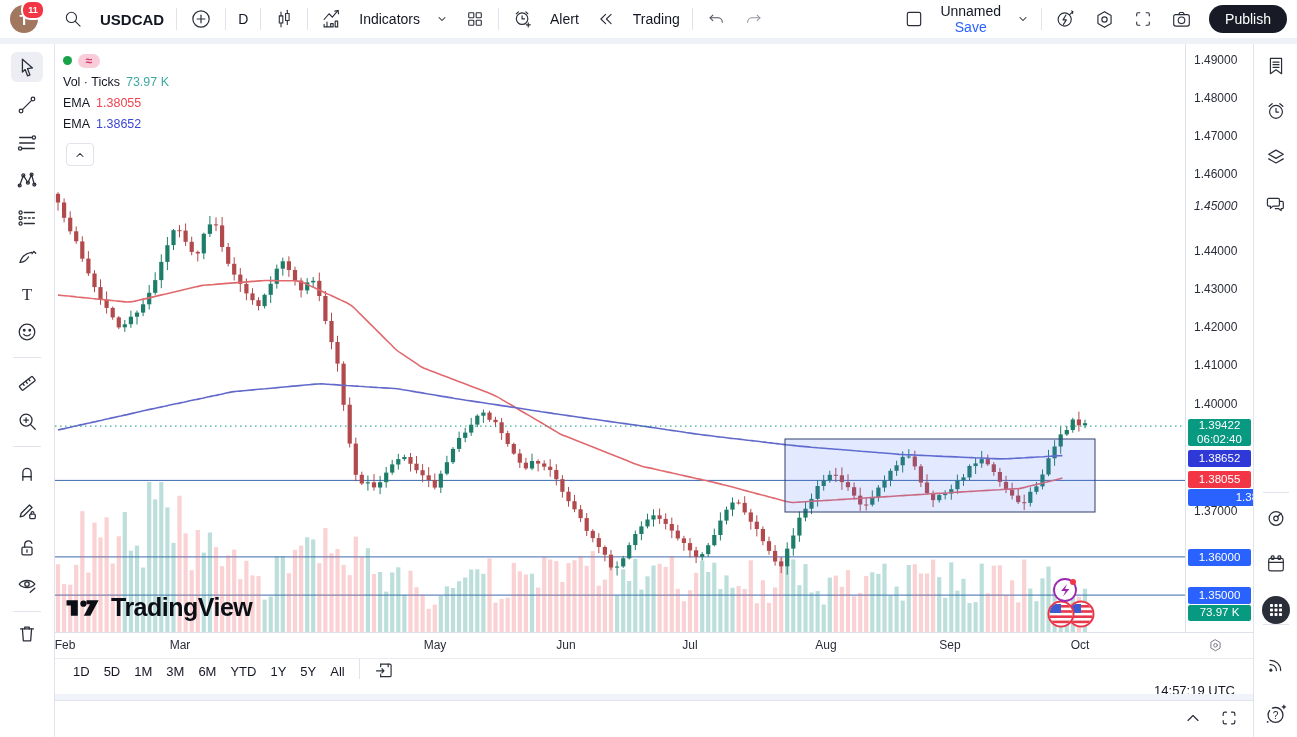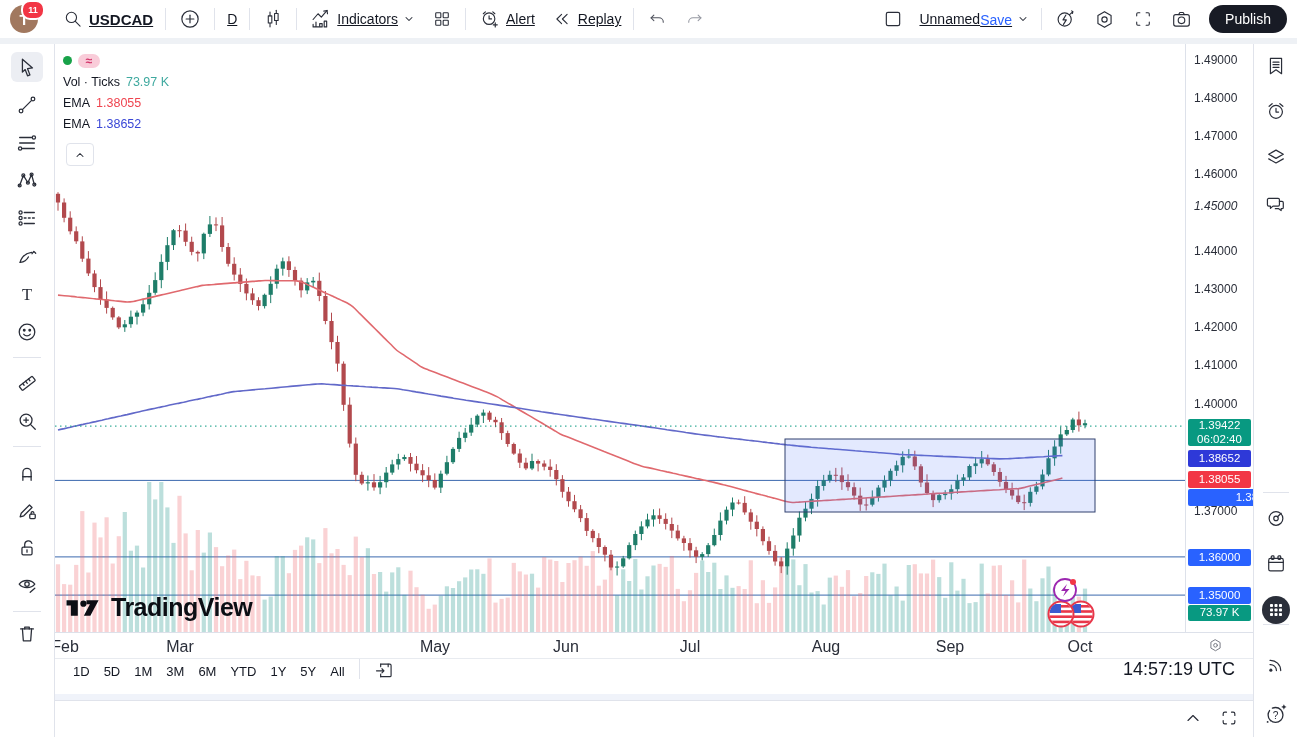--- a/index.html
+++ b/index.html
@@ -4,27 +4,27 @@
 <style>
   html,body{margin:0;padding:0;background:#fff;}
   body{width:1297px;height:737px;overflow:hidden;font-family:"Liberation Sans",sans-serif;color:#131722;}
   .app{position:relative;width:1297px;height:737px;background:#fff;}
   
   .topbar{position:absolute;left:0;top:0;width:1297px;height:38px;background:#fff;display:flex;align-items:center;justify-content:space-between;z-index:10;}
   .topgap{position:absolute;left:0;top:38px;width:1297px;height:6px;background:#eef1f5;z-index:9;}
   .tb-left,.tb-right{display:flex;align-items:center;height:38px;}
   .tb-left{padding-left:10px;}
   .tb-right{padding-right:10px;}
-  .tb-btn{display:flex;align-items:center;gap:5px;padding:0 8px;height:30px;border-radius:5px;cursor:pointer;background:transparent;border:none;font-size:14px;color:#131722;text-decoration:underline;}
+  .tb-btn{display:flex;align-items:center;gap:16px;padding:0 8px;height:30px;border-radius:5px;cursor:pointer;background:transparent;border:none;font-size:14px;color:#131722;}
   .tb-div{width:1px;height:22px;background:#e0e3eb;margin:0 4px;}
   .avatar{position:relative;width:28px;height:28px;border-radius:50%;background:#a1785f;color:#fff;font-size:15px;font-weight:700;display:flex;align-items:center;justify-content:center;}
   .badge{position:absolute;top:-5px;right:-7px;min-width:16px;height:16px;border-radius:9px;background:#f23645;border:2px solid #fff;color:#fff;font-size:9px;font-weight:700;display:flex;align-items:center;justify-content:center;padding:0 2px;}
   .symbol{font-weight:700;font-size:15px;}
   .interval{font-size:14px;}
-  .save-stack{display:flex;flex-direction:row;align-items:center;line-height:1;}
+  .save-stack{display:flex;flex-direction:column;align-items:center;line-height:1;}
   .save-stack .nm{font-size:14px;color:#131722;}
   .save-stack .sv{font-size:14px;color:#2962ff;margin-top:2px;}
   .publish{height:28px;padding:0 16px;border-radius:16px;background:#181b25;color:#fff;font-size:14px;border:none;display:flex;align-items:center;cursor:pointer;}
   .ic{stroke:#2a2e39;fill:none;stroke-width:1.4;stroke-linecap:round;stroke-linejoin:round;}
   .ic-g{stroke:#9598a1;}
   
   .left-sb{position:absolute;left:0;top:44px;width:54px;height:693px;background:#fff;border-right:1px solid #e0e3eb;z-index:8;}
   .lt-btn{position:absolute;left:11px;width:32px;height:30px;border-radius:6px;display:flex;align-items:center;justify-content:center;cursor:pointer;}
   .lt-btn.sel{background:#eceef3;}
   .lt-div{position:absolute;left:13px;width:28px;height:1px;background:#e0e3eb;}
@@ -45,27 +45,27 @@
   .lg-sub{font-size:12.5px;}
   .collapse-btn{position:absolute;left:11px;top:99px;width:26px;height:21px;background:#fff;border:1px solid #e0e3eb;border-radius:4px;display:flex;align-items:center;justify-content:center;z-index:3;cursor:pointer;}
   .watermark{position:absolute;left:10px;top:549px;z-index:2;display:flex;align-items:center;gap:10px;}
   .watermark .wm-text{font-size:25px;font-weight:700;color:#0b0e14;letter-spacing:-0.5px;}
   
   .price-axis{position:absolute;left:1185px;top:44px;width:68px;height:588px;background:#fff;border-left:1px solid #dde1ea;z-index:4;}
   .pa-tick{position:absolute;left:8px;font-size:12px;color:#2a2e39;}
   .pa-chip{position:absolute;left:2px;width:63px;border-radius:2px;color:#fff;font-size:11.5px;display:flex;flex-direction:column;align-items:center;justify-content:center;line-height:1.15;}
   
   .time-axis{position:absolute;left:55px;top:632px;width:1198px;height:26px;background:#fff;border-top:1px solid #dde1ea;z-index:4;}
-  .ta-month{position:absolute;top:5px;font-size:16px;color:#2a2e39;transform:translateX(-50%);}
+  .ta-month{position:absolute;top:5px;font-size:12px;color:#2a2e39;transform:translateX(-50%);}
   .ta-gear{position:absolute;left:1152px;top:4px;}
   
   .tf-bar{position:absolute;left:55px;top:658px;width:1198px;height:36px;background:#fff;border-top:1px solid #e8ebf0;display:flex;align-items:flex-start;z-index:4;}
   .tf-btn{min-width:26px;padding:0 6px;height:24px;border:none;background:transparent;font-size:13px;color:#131722;cursor:pointer;border-radius:4px;}
   .tf-div{width:1px;height:20px;background:#e0e3eb;margin:0 8px;}
-  .tf-time{position:absolute;right:18px;font-size:18px;color:#131722;cursor:pointer;}
+  .tf-time{position:absolute;right:18px;font-size:13px;color:#131722;cursor:pointer;margin-top:24px;}
   .botgap{position:absolute;left:55px;top:694px;width:1198px;height:6px;background:#f0f3fa;z-index:4;}
   
   .bottom-panel{position:absolute;left:55px;top:700px;width:1198px;height:37px;background:#fff;border-top:1px solid #e0e3eb;display:flex;align-items:center;z-index:4;}
   .bp-tab{margin-left:16px;font-size:13px;color:#131722;background:none;border:none;cursor:pointer;padding:6px 8px;}
   .bp-icons{position:absolute;right:14px;display:flex;gap:16px;align-items:center;}
 </style>
 </head>
 <body>
 
 <div class="app">
@@ -136,21 +136,21 @@
             <path d="M6.5 7 L9 4.8M20.5 7 L18 4.8"></path>
             <path d="M18.5 20.5h5M21 18v5"></path>
           </svg>
         <span>Alert</span>
       </button>
       <button class="tb-btn">
         <svg class="ic" width="22" height="22" viewBox="0 0 28 28">
             <path d="M13.5 8 L7.5 14 L13.5 20"></path>
             <path d="M20.5 8 L14.5 14 L20.5 20"></path>
           </svg>
-        <span>Replay</span>
+        <span>Trading</span>
       </button>
       <div class="tb-div"></div>
       <button class="tb-btn">
         <svg class="ic" width="22" height="22" viewBox="0 0 28 28" style="stroke:#50535e">
             <path d="M10 9 L6.5 12.5 L10 16"></path>
             <path d="M6.5 12.5 h10 a5.5 5.5 0 0 1 5.5 5.5"></path>
           </svg>
       </button>
       <button class="tb-btn">
         <svg class="ic ic-g" width="22" height="22" viewBox="0 0 28 28">

